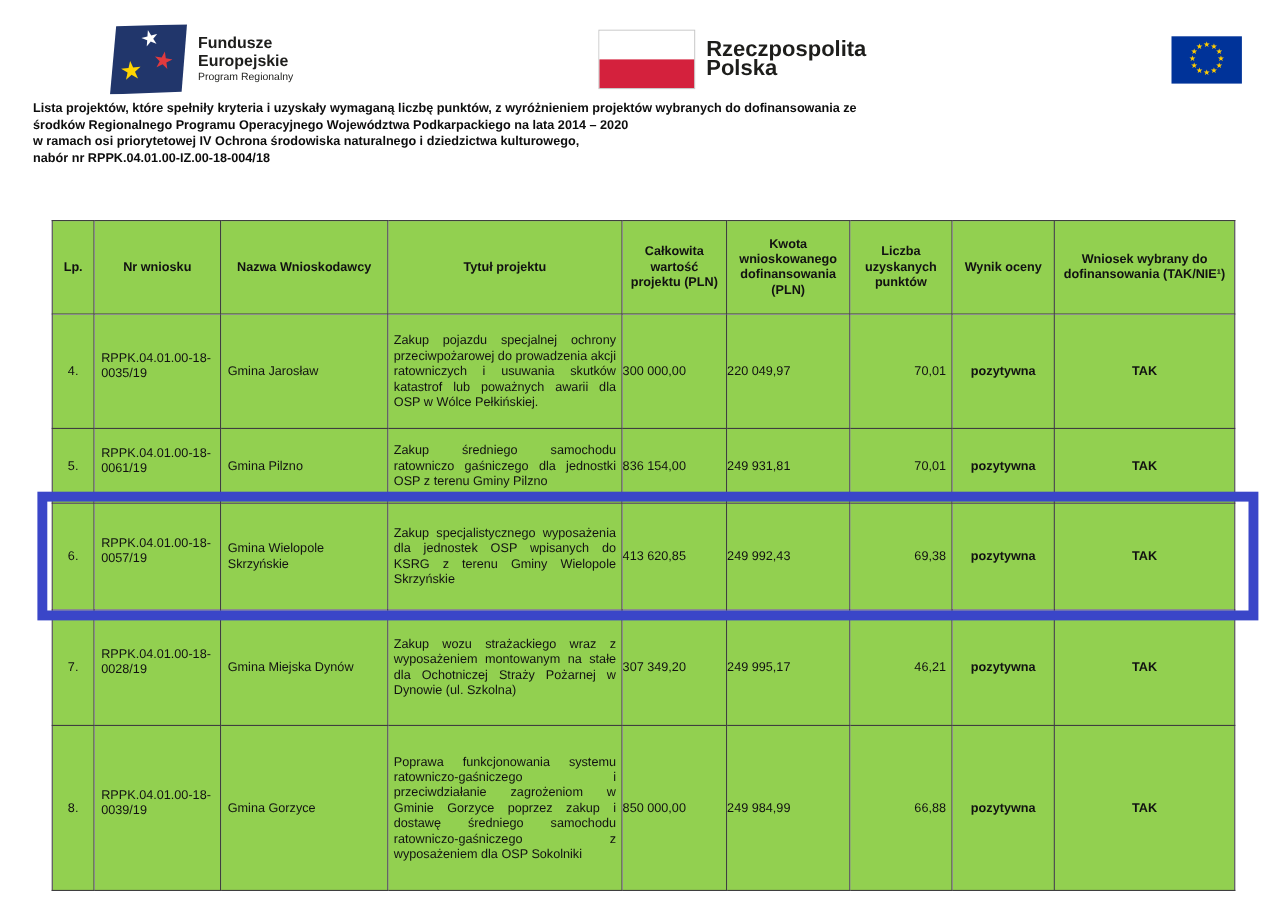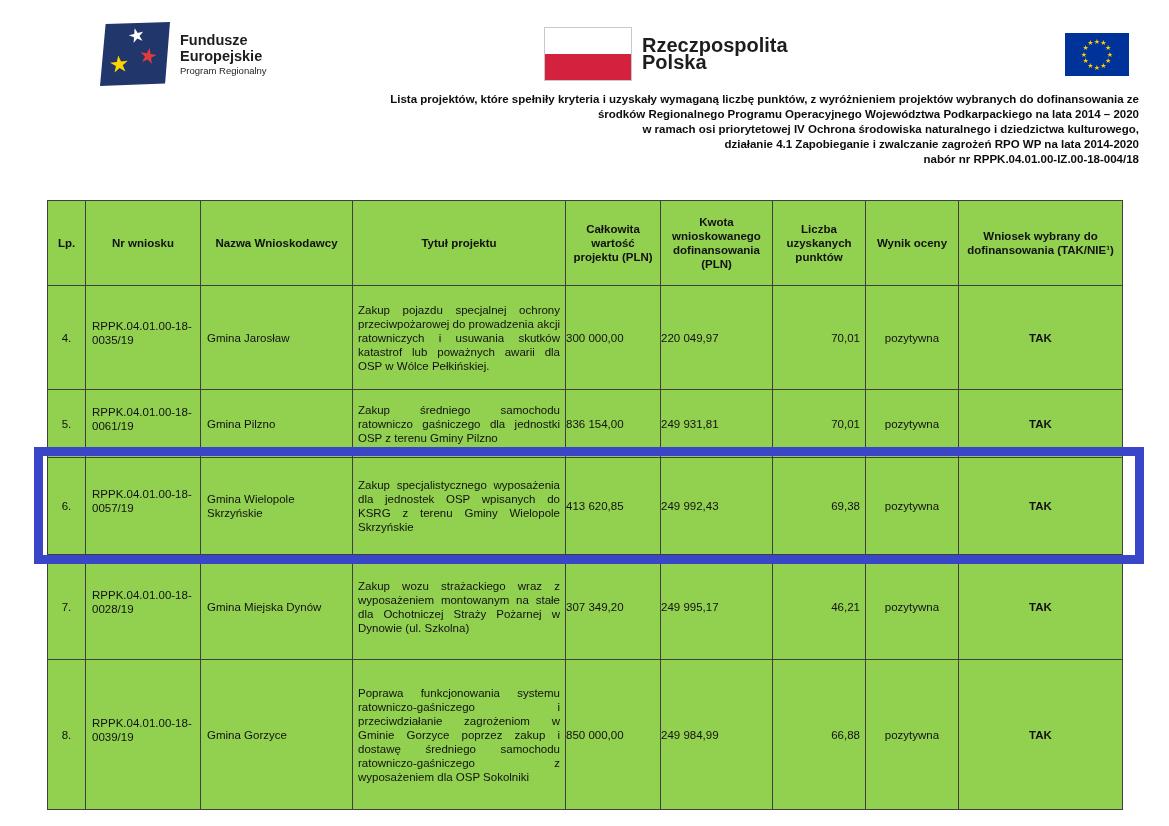--- a/index.html
+++ b/index.html
@@ -42,21 +42,21 @@
   .podk-tag{font-size:7px;letter-spacing:2px;color:#b0b4b8;margin-top:1px;}
   
   .eu-text{text-align:right;}
   .eu-text .l1{font-size:14.5px;font-weight:bold;color:#1d1d1b;line-height:16px;}
   .eu-text .l2,.eu-text .l3{font-size:10.5px;color:#1d1d1b;line-height:12px;}
   .eu-flag{position:relative;width:64px;height:43px;background:var(--eu-blue);flex:0 0 auto;}
   .eu-stars{position:absolute;inset:0;}
   .eu-star{position:absolute;left:50%;top:50%;color:var(--star-yellow);font-size:7px;line-height:1;}
 
   
-  .doc-title{position:absolute;top:92px;left:30px;right:30px;text-align:right;}
+  .doc-title{position:absolute;top:92px;left:30px;right:30px;text-align:left;}
   .title-line{font-size:11.5px;font-weight:bold;line-height:15px;color:#0d0d0d;}
 
   
   .table-wrap{position:absolute;top:200px;left:47px;}
   table.projects{border-collapse:collapse;table-layout:fixed;width:1075px;}
   .projects th,.projects td{
     background:var(--row-green);
     border:1px solid var(--grid);
     font-size:11.5px;color:#111;
     vertical-align:middle;overflow:hidden;
@@ -70,21 +70,21 @@
   .projects tbody tr:nth-child(5){height:150px;}
   .col-lp{width:38px;}   .col-nr{width:115px;} .col-nazwa{width:152px;}
   .col-tytul{width:213px;} .col-wartosc{width:95px;} .col-kwota{width:112px;}
   .col-punkty{width:93px;} .col-wynik{width:93px;} .col-wniosek{width:164px;}
   td.c-lp{text-align:center;}
   td.c-nr{text-align:left;padding:2px 4px 12px 6px;line-height:14px;}
   td.c-nazwa{text-align:left;padding:2px 4px 2px 6px;line-height:14px;}
   td.c-tytul{text-align:justify;padding:3px 5px;line-height:14px;}
   td.c-wartosc,td.c-kwota{padding-right:14px;}
   td.c-punkty{text-align:right;padding-right:5px;}
-  td.c-wynik{text-align:center;}
+  td.c-wynik{text-align:center;font-weight:bold;}
   td.c-wniosek{text-align:center;font-weight:bold;}
 
   
   .highlight-box{
     position:absolute;top:447px;left:34px;width:1110px;height:117px;
     border:9px solid var(--highlight-blue);
     pointer-events:none;z-index:5;
   }
 </style>
 </head>
@@ -137,21 +137,20 @@
           </div>
       </div>
     </div>
 
   </header>
 
   <div class="doc-title">
     <div class="title-line">Lista projektów, które spełniły kryteria i uzyskały wymaganą liczbę punktów, z wyróżnieniem projektów wybranych do dofinansowania ze</div>
     <div class="title-line">środków Regionalnego Programu Operacyjnego Województwa Podkarpackiego na lata 2014 – 2020</div>
     <div class="title-line">w ramach osi priorytetowej IV Ochrona środowiska naturalnego i dziedzictwa kulturowego,</div>
-    <div class="title-line">działanie 4.1 Zapobieganie i zwalczanie zagrożeń RPO WP na lata 2014-2020</div>
     <div class="title-line">nabór nr RPPK.04.01.00-IZ.00-18-004/18</div>
   </div>
 
   <div class="table-wrap">
     <table class="projects">
       <colgroup>
         <col class="col-lp">
           <col class="col-nr">
           <col class="col-nazwa">
           <col class="col-tytul">

